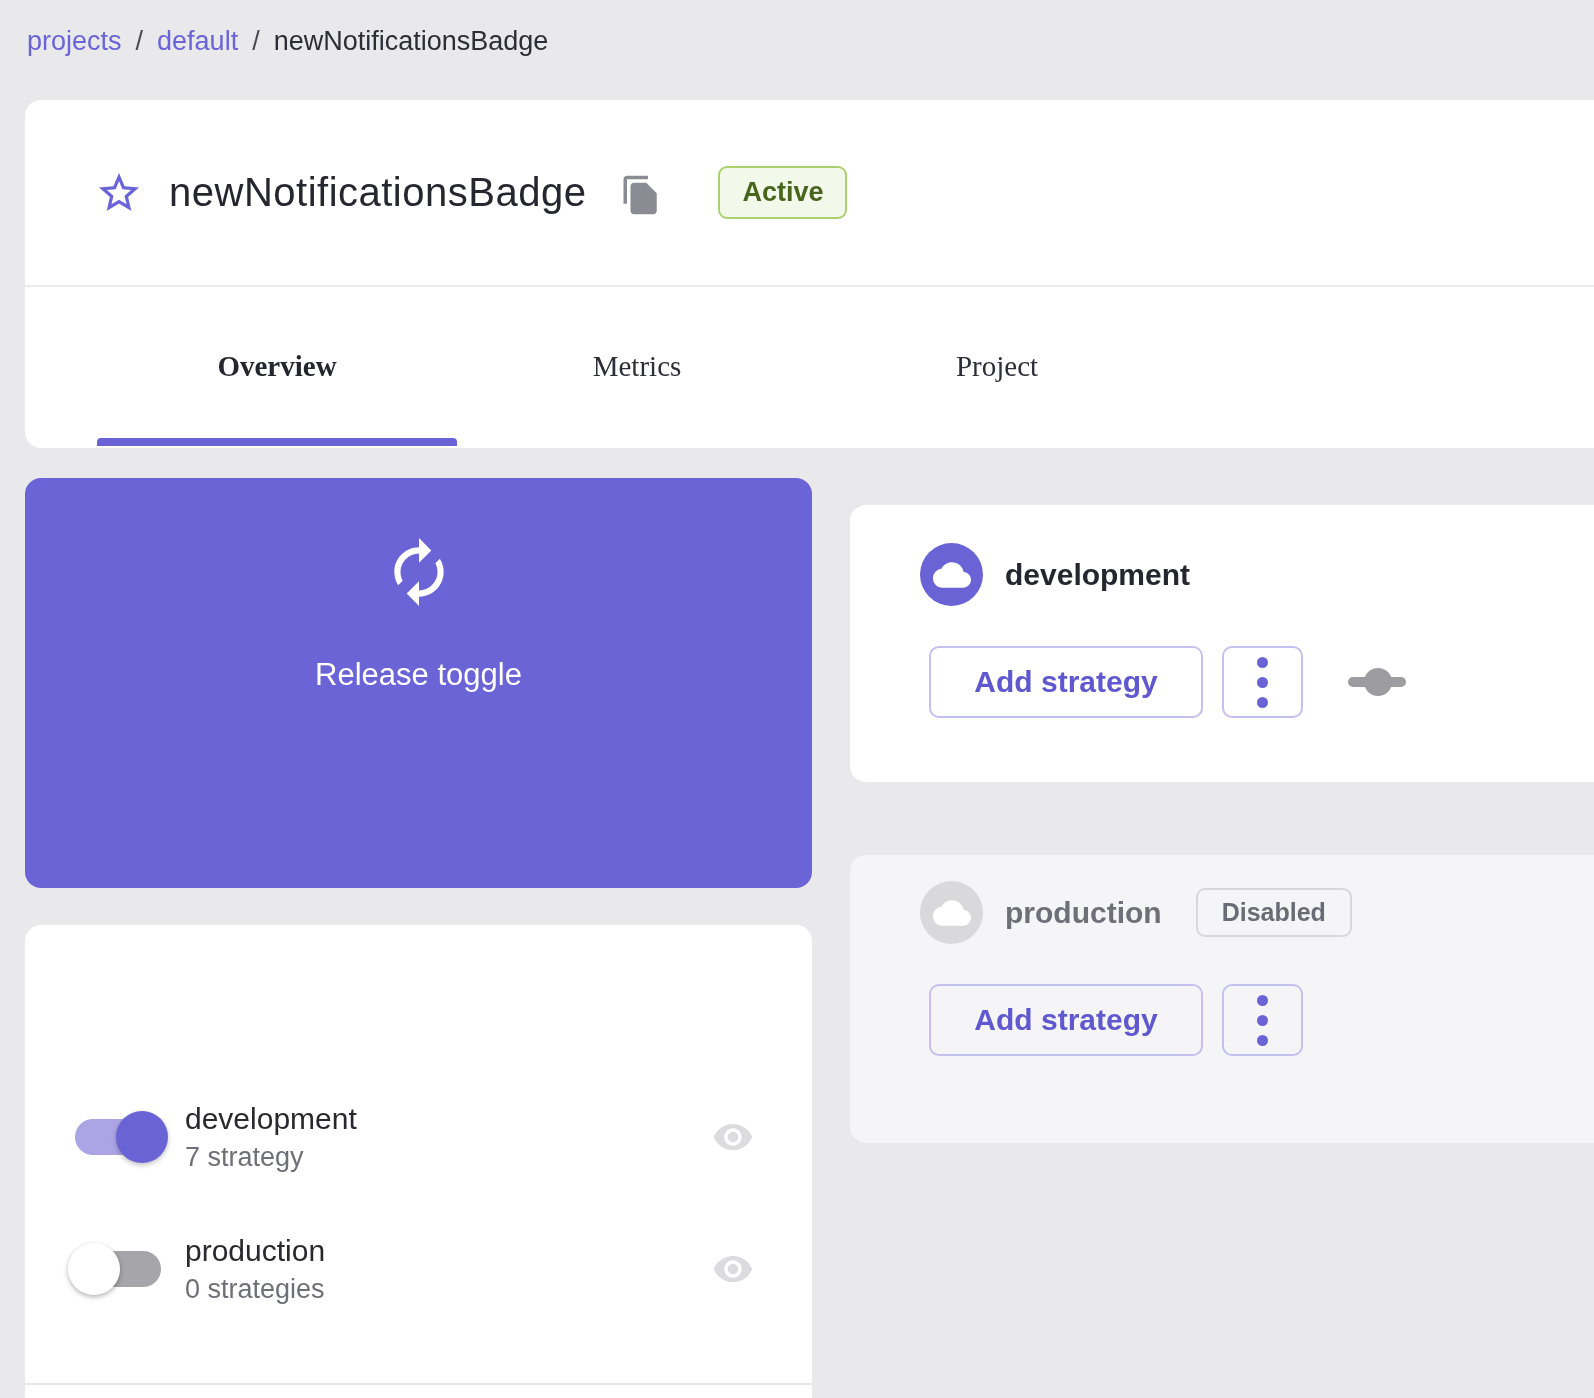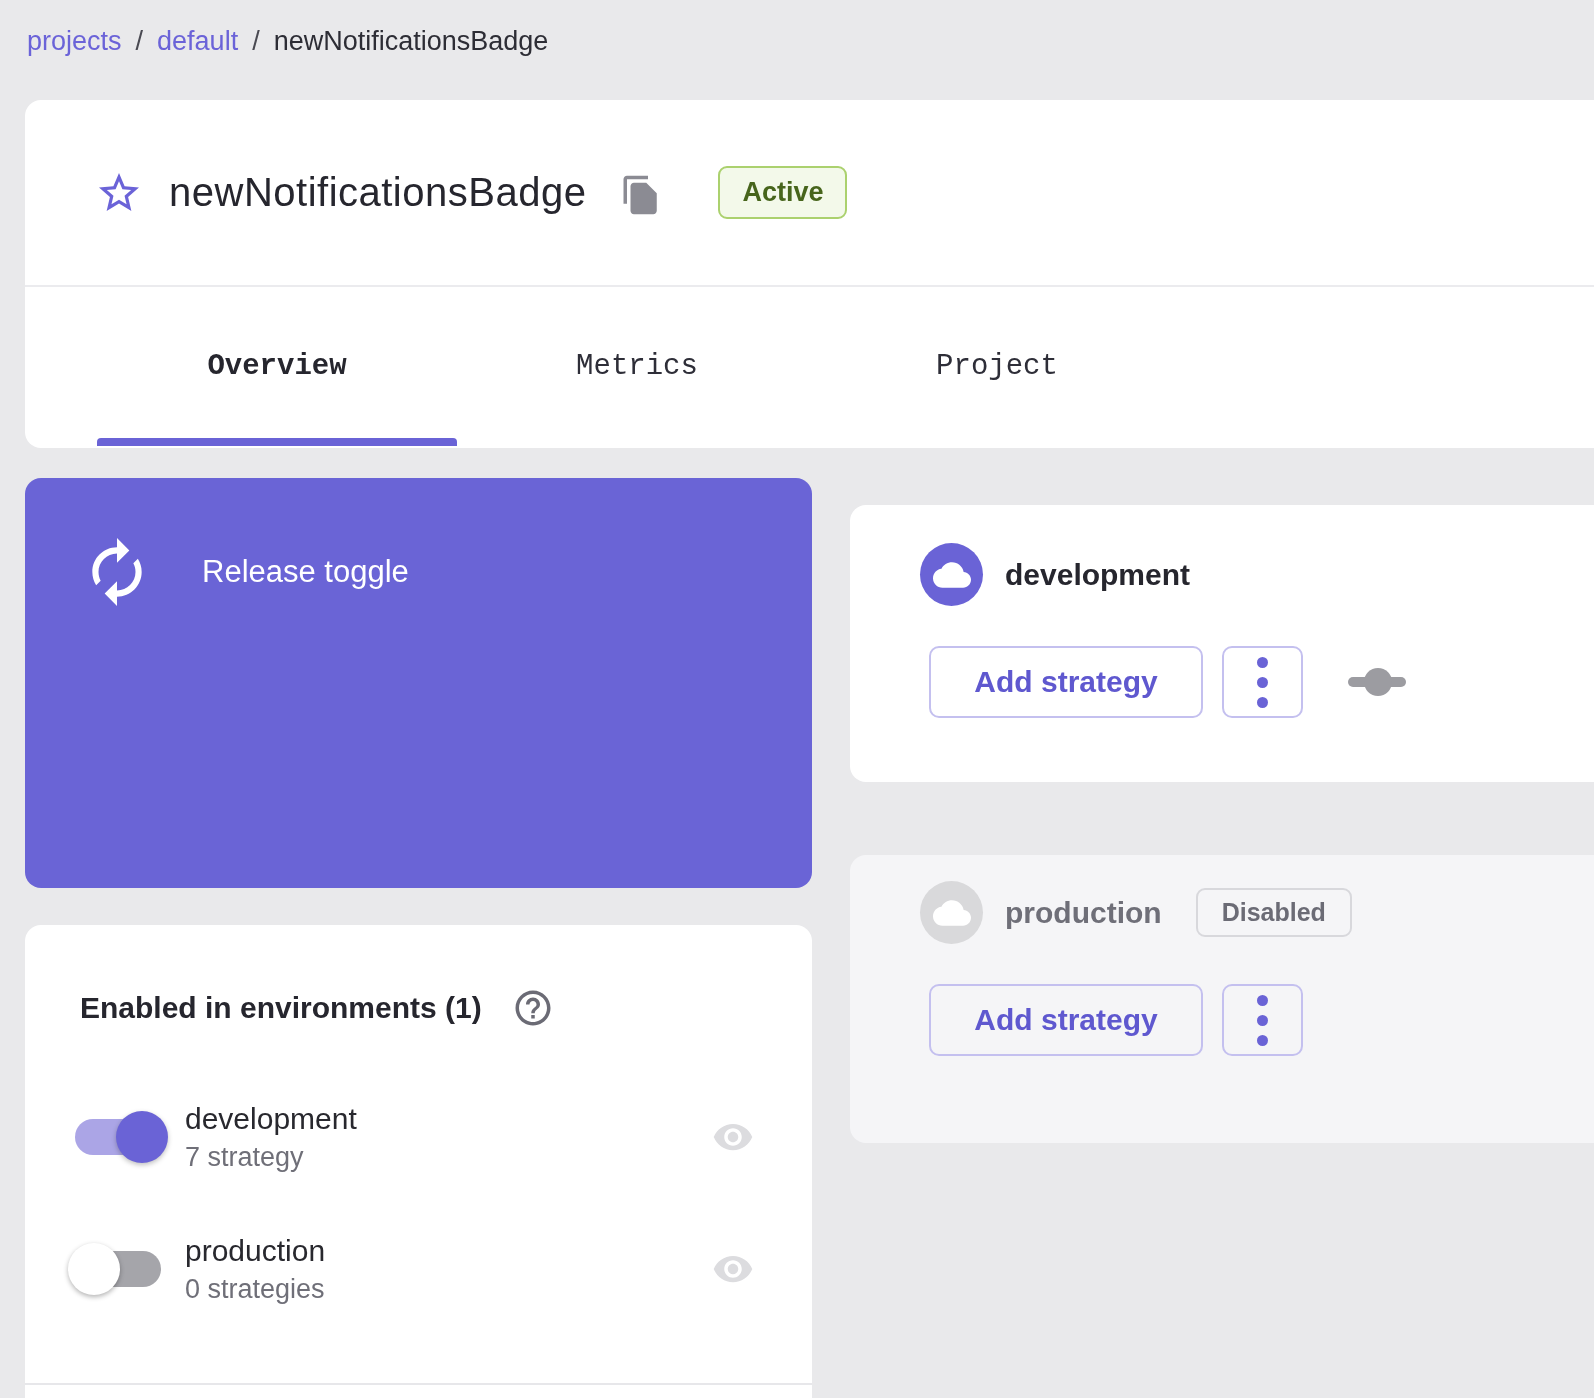--- a/index.html
+++ b/index.html
@@ -38,36 +38,36 @@
     margin-left: 56px;
     font-size: 27px; font-weight: 700; color: #47651c;
     background: #f3f9ea; border: 2px solid #abd16e; border-radius: 9px;
     padding: 9px 22px;
   }
 
   
   .tabs { display: flex; height: 159px; padding-left: 72px; }
   .tab {
     width: 360px; height: 100%; background: none; border: none; cursor: pointer;
-    font-family: Liberation Mono, monospace; font-size: 29px; color: #2e2e38;
+    font-family: Liberation Serif, serif; font-size: 29px; color: #2e2e38;
     display: flex; align-items: center; justify-content: center; position: relative;
   }
   .tab.active { font-weight: 700; color: #26262e; }
   .tab.active .tab-underline {
     position: absolute; left: 0; right: 0; bottom: 0; height: 8px;
     background: #6a63d6; border-radius: 4px 4px 0 0;
   }
 
   
   .toggle-card {
     position: absolute; left: 25px; top: 478px; width: 787px; height: 410px;
     background: #6a64d6; border-radius: 16px; color: #ffffff;
     padding: 57px 55px 0 55px;
   }
-  .toggle-type-row { display: flex; align-items: center; gap: 48px; }
+  .toggle-type-row { display: flex; align-items: center; gap: 48px; flex-direction: column; }
   .toggle-type-row .type-label { font-size: 31px; }
   .project-line { margin-top: 66px; font-size: 30px; }
   .desc-line { margin-top: 60px; font-size: 30px; display: flex; align-items: center; gap: 36px; }
   .edit-btn { background: none; border: none; cursor: pointer; color: #ffffff; }
 
   
   .env-card {
     position: absolute; left: 25px; top: 925px; width: 787px; height: 473px;
     background: #ffffff; border-radius: 16px 16px 0 0; overflow: hidden;
   }
@@ -187,30 +187,20 @@
     <span>
       <svg width="74" height="74" viewBox="0 0 24 24" fill="#ffffff">
         <path d="M12 6v3l4-4-4-4v3c-4.42 0-8 3.58-8 8 0 1.57.46 3.03 1.24 4.26L6.7 14.8c-.45-.83-.7-1.79-.7-2.8 0-3.31 2.69-6 6-6zm6.76 1.74L17.3 9.2c.44.84.7 1.79.7 2.8 0 3.31-2.69 6-6 6v-3l-4 4 4 4v-3c4.42 0 8-3.58 8-8 0-1.57-.46-3.03-1.24-4.26z"></path>
       </svg>
     </span>
     <span class="type-label">Release toggle</span>
   </div>
 </section>
 
 <section class="env-card">
-  <div class="env-heading-row">
-    <span class="env-heading">Enabled in environments (1)</span>
-    <button class="help-btn">
-      <span>
-        <svg width="42" height="42" viewBox="0 0 24 24" fill="currentColor">
-          <path d="M11 18h2v-2h-2v2zm1-16C6.48 2 2 6.48 2 12s4.48 10 10 10 10-4.48 10-10S17.52 2 12 2zm0 18c-4.41 0-8-3.59-8-8s3.59-8 8-8 8 3.59 8 8-3.59 8-8 8zm0-14c-2.21 0-4 1.79-4 4h2c0-1.1.9-2 2-2s2 .9 2 2c0 2-3 1.75-3 5h2c0-2.25 3-2.5 3-5 0-2.21-1.79-4-4-4z"></path>
-        </svg>
-      </span>
-    </button>
-  </div>
 
   <div class="env-row row-0">
     <div class="switch on" role="switch" aria-checked="true">
       <div class="track"></div>
       <div class="knob"></div>
     </div>
     <div class="env-labels">
       <div class="env-name">development</div>
       <div class="env-detail">7 strategy</div>
     </div>

